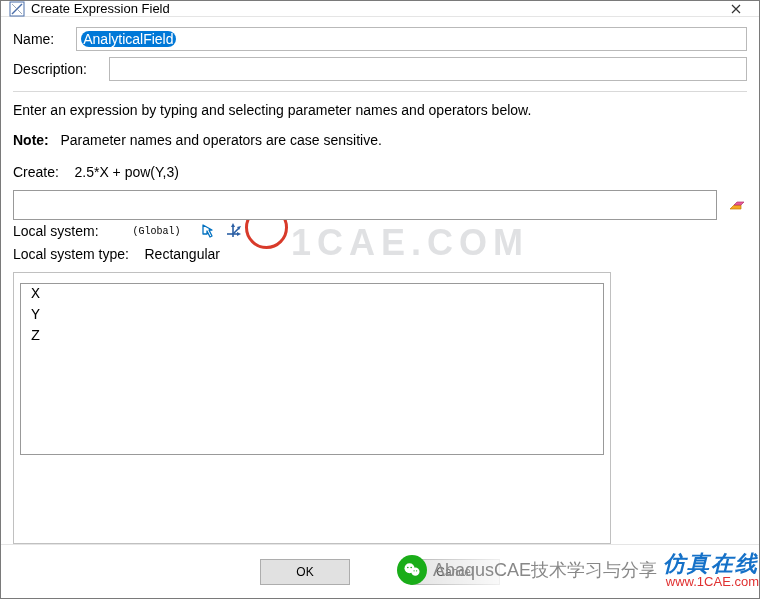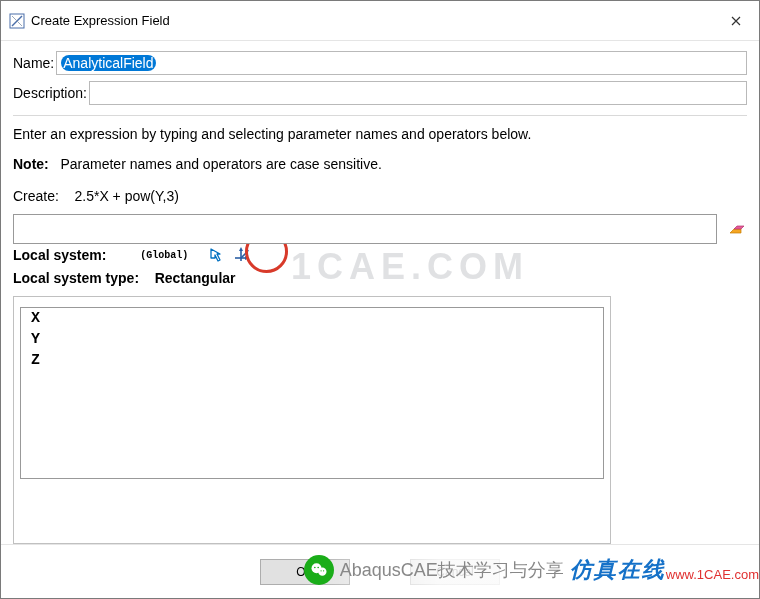--- a/index.html
+++ b/index.html
@@ -28,21 +28,21 @@
     width: 760px;
     height: 599px;
     border: 1px solid var(--border);
     background: var(--bg);
     position: relative;
     display: flex;
     flex-direction: column;
     overflow: hidden;
   }
   .titlebar {
-    height: 40px;
+    height: 16px;
     background: var(--titlebar-bg);
     border-bottom: 1px solid #e5e5e5;
     display: flex;
     align-items: center;
     padding: 0 0 0 8px;
     font-size: 13px;
   }
   .titlebar .app-icon {
     width: 16px; height: 16px;
     margin-right: 6px;
@@ -54,21 +54,21 @@
     display: flex; align-items: center; justify-content: center;
     font-size: 14px; color: #333;
     cursor: pointer;
   }
   .content {
     padding: 10px 12px 0 12px;
     flex: none;
     display: flex; flex-direction: column;
     gap: 6px;
   }
-  .row { display: flex; align-items: center; gap: 2px; }
+  .row { display: flex; align-items: center; gap: 22px; }
   .label { white-space: nowrap; }
   .textbox {
     flex: 1;
     height: 24px;
     border: 1px solid var(--light-border);
     background: #fff;
     padding: 2px 4px;
     font-family: inherit;
     font-size: 14px;
     line-height: 18px;
@@ -129,21 +129,20 @@
   }
   .lower-flex {
     display: flex;
     gap: 8px;
     height: 100%;
   }
   .left-col {
     display: flex; flex-direction: column;
     flex: 0 0 598px;
     position: relative;
-    font-weight: bold;
   }
   .lstype-row { margin-top: 6px; }
   .group {
     border: 1px solid var(--group-border);
     position: relative;
     margin-top: 10px;
     padding: 8px 6px 0 6px;
     flex: 1;
   }
   .group-title {
@@ -261,21 +260,21 @@
   .cn-gray { color: #888; font-size: 18px; font-family: "Microsoft YaHei", sans-serif;}
   .cn-blue {
     color: #1571c8; font-size: 22px; font-weight: bold;
     font-family: "SimHei","Microsoft YaHei",sans-serif;
     font-style: italic;
     letter-spacing: 2px;
   }
   .cn-url {
     font-size: 13px; color: #e03030; font-family: Arial, sans-serif; text-align: right;
   }
-  .brand-stack { display: flex; flex-direction: row; align-items: flex-end; line-height: 1.05;}
+  .brand-stack { display: flex; flex-direction: column; align-items: flex-end; line-height: 1.05;}
 </style>
 </head>
 <body>
 
 <div class="window">
 
   <div class="titlebar">
     <span class="app-icon">
       <svg width="16" height="16" viewBox="0 0 16 16">
         <rect x="1" y="1" width="14" height="14" fill="#fff" stroke="#4a6ea9" stroke-width="1"></rect>

